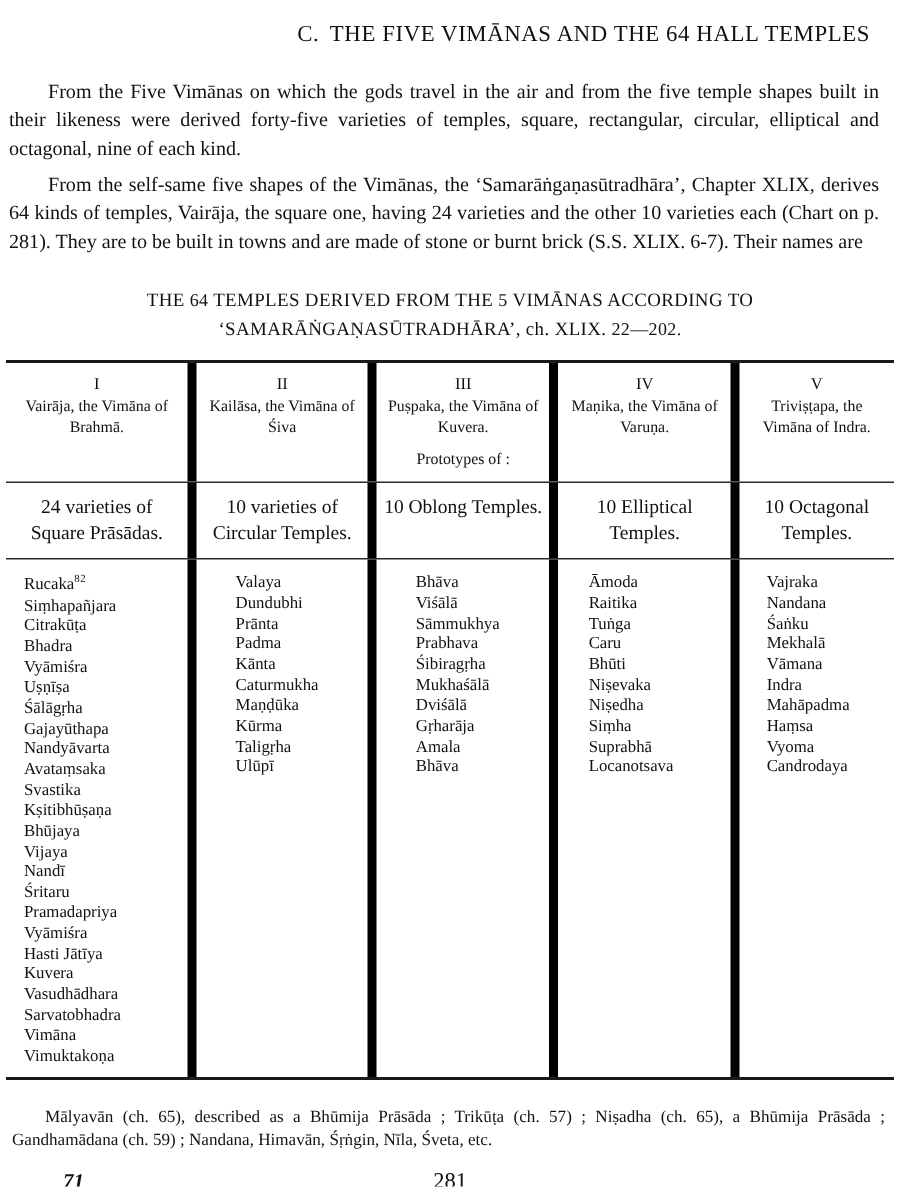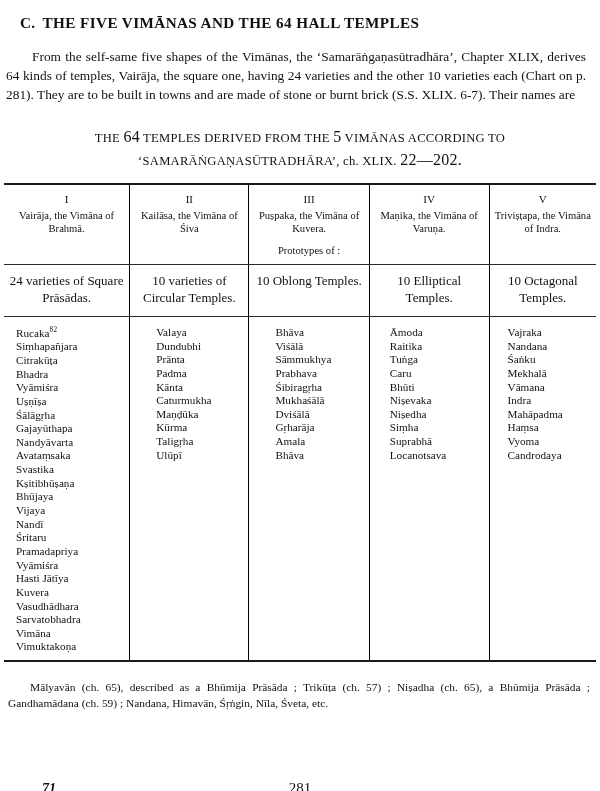--- a/index.html
+++ b/index.html
@@ -18,55 +18,55 @@
   .page {
     width: 600px;
     height: 791px;
     position: relative;
     box-sizing: border-box;
     padding: 0;
   }
 
   
   .section-heading {
-    text-align: left;
+    text-align: right;
     font-size: 15.2px;
     letter-spacing: 0.4px;
     margin: 14px 0 0 0;
     padding: 0 20px;
-    font-weight: bold;
+    font-weight: normal;
     font-variant: small-caps;
   }
   .section-heading .letter {
     margin-right: 7px;
   }
 
   
   .body-text {
     margin: 0;
     padding: 0 14px 0 6px;
     font-size: 13.4px;
     line-height: 1.42;
     text-align: justify;
     text-indent: 26px;
   }
   .para-1 { margin-top: 19px; }
-  .para-2 { margin-top: 15px; }
+  .para-2 { margin-top: 5px; }
 
   
   .table-caption {
     text-align: center;
     font-size: 12.6px;
     line-height: 1.45;
     margin: 21px 0 0 0;
     padding: 0 8px;
     letter-spacing: 0.25px;
   }
   .table-caption .ln2 { display: block; }
-  .table-caption .small-num { font-size: 16px; }
+  .table-caption .small-num { font-size: 12px; }
 
   
   .chart-wrap {
     margin: 12px 4px 0 4px;
     position: relative;
   }
   .rule-thick {
     border-top: 2px solid #1a1a1a;
     height: 0;
   }
@@ -75,21 +75,21 @@
     height: 0;
   }
   table.chart {
     width: 100%;
     border-collapse: collapse;
     table-layout: fixed;
   }
   table.chart td {
     vertical-align: top;
     padding: 0;
-    border-left: 1px solid #000000;
+    border-left: 6px solid #000000;
   }
   table.chart td:first-child { border-left: none; }
 
   .hdr-cell {
     text-align: center;
     font-size: 10.6px;
     line-height: 1.28;
     padding: 7px 4px 7px 4px;
     min-height: 60px;
     box-sizing: border-box;
@@ -180,20 +180,21 @@
 </style>
 </head>
 <body>
 
 <div class="page">
 
   <h1 class="section-heading">
     <span class="letter">C.</span><span>THE FIVE VIMĀNAS AND THE 64 HALL TEMPLES</span>
   </h1>
 
+  <p class="body-text para-1">From the Five Vimānas on which the gods travel in the air and from the five temple shapes built in their likeness were derived forty-five varieties of temples, square, rectangular, circular, elliptical and octagonal, nine of each kind.</p>
   <p class="body-text para-2">From the self-same five shapes of the Vimānas, the ‘Samarāṅgaṇasūtradhāra’, Chapter XLIX, derives 64 kinds of temples, Vairāja, the square one, having 24 varieties and the other 10 varieties each (Chart on p. 281).  They are to be built in towns and are made of stone or burnt brick (S.S. XLIX. 6-7).  Their names are</p>
 
   <div class="table-caption">
     <span><span>THE </span><span class="small-num">64</span><span> TEMPLES DERIVED FROM THE </span><span class="small-num">5</span><span> VIMĀNAS ACCORDING TO</span></span>
     <span class="ln2"><span>‘SAMARĀṄGAṆASŪTRADHĀRA’, ch. XLIX. </span><span class="small-num">22—202.</span></span>
   </div>
 
   <div class="chart-wrap">
 
     <div class="rule-thick"></div>

